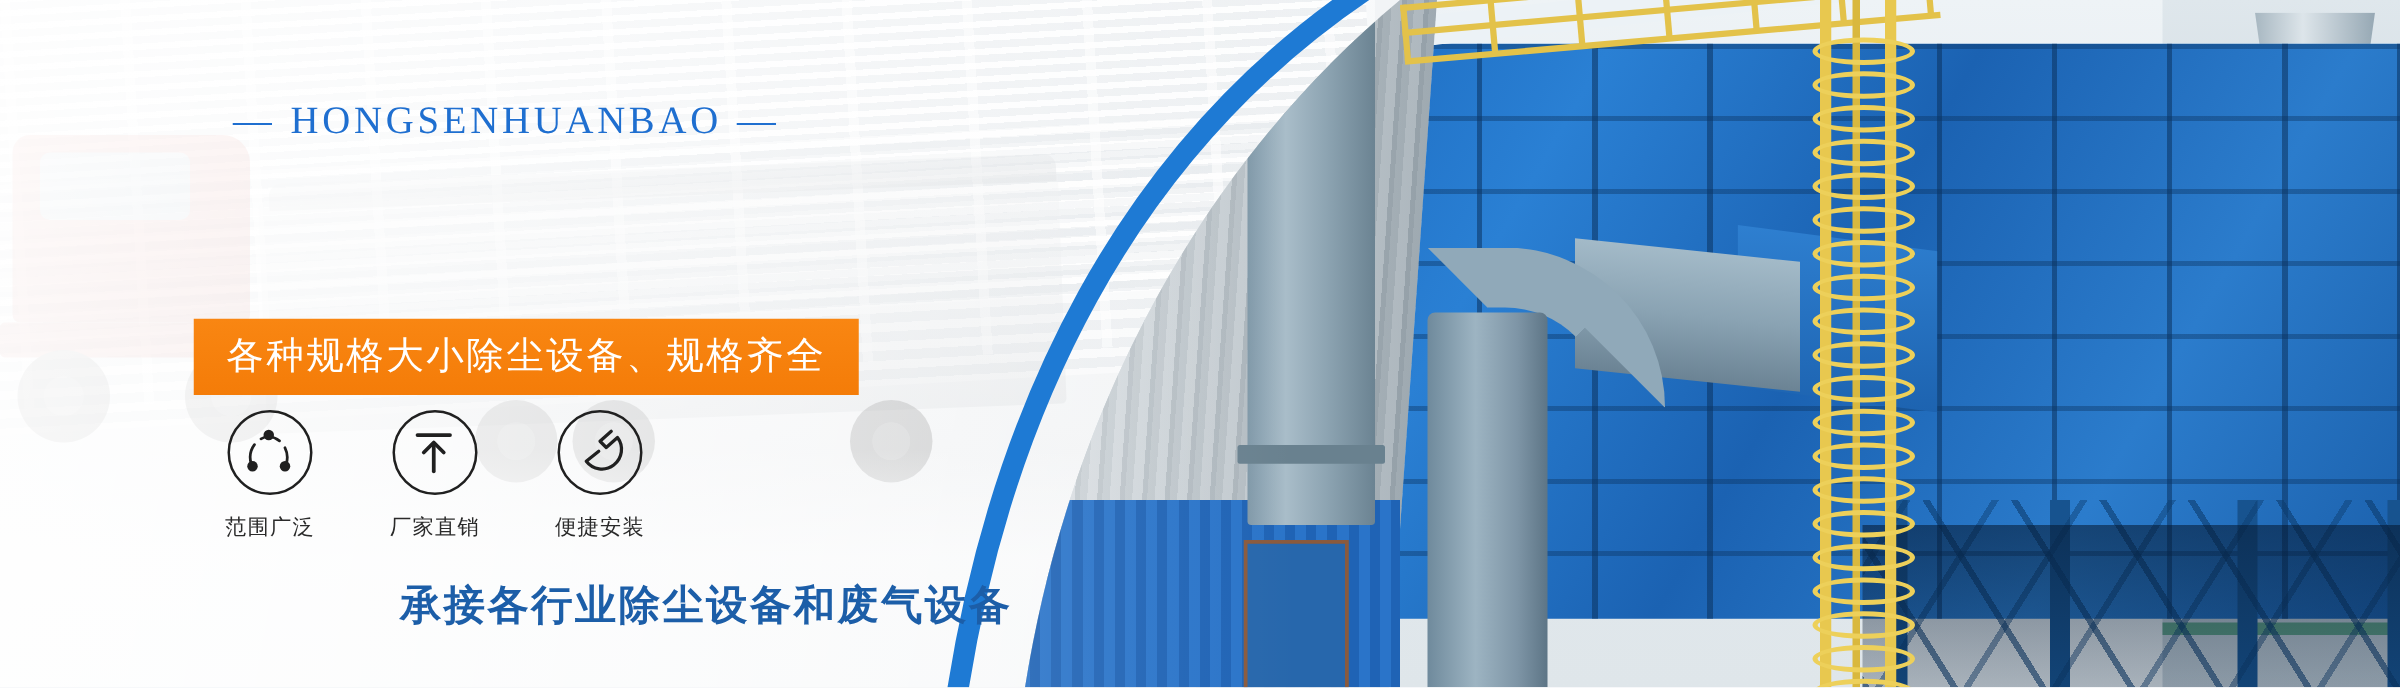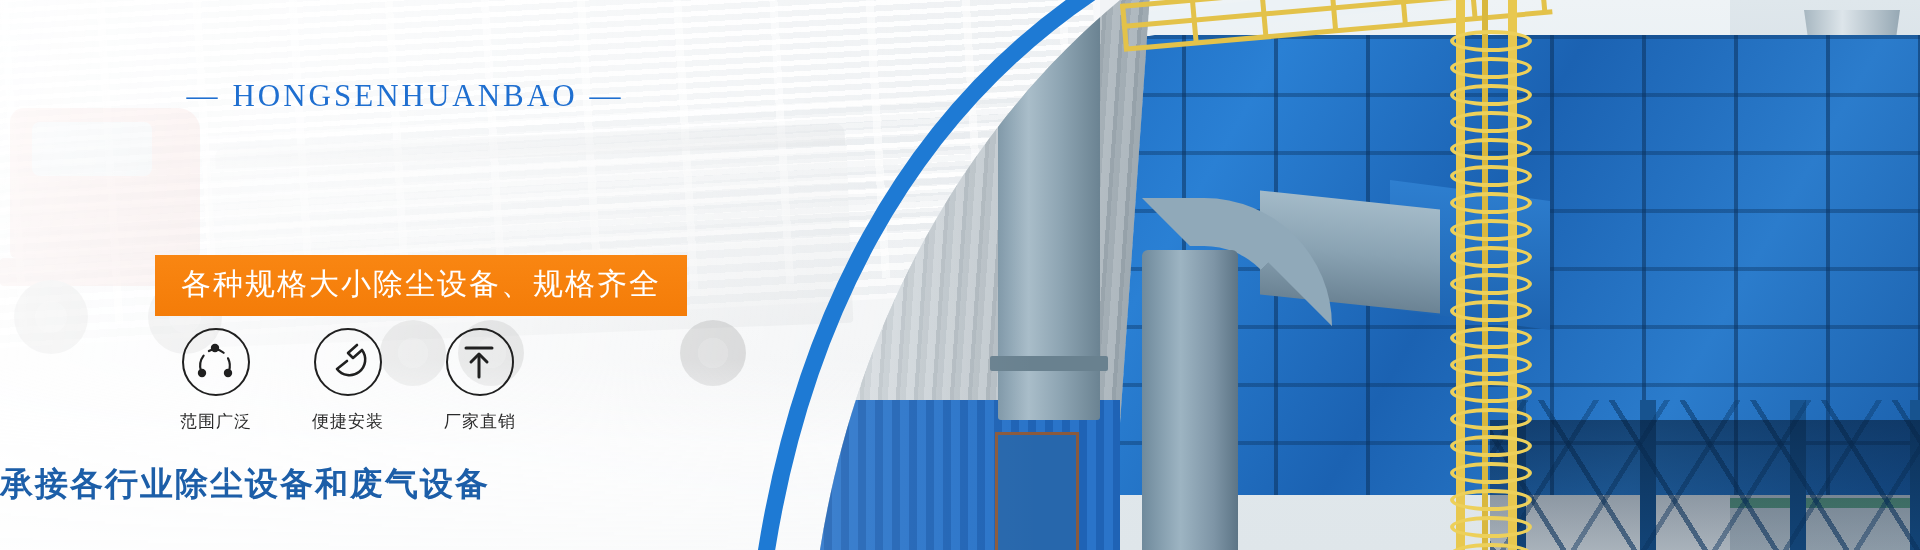--- a/index.html
+++ b/index.html
@@ -268,21 +268,21 @@
 
   .features{position:absolute;left:150px;top:312px;width:530px;display:flex;}
   .feature{width:132px;text-align:center;}
   .f-circle{
     width:64px;height:64px;border-radius:50%;border:2px solid #202020;
     margin:0 auto;position:relative;
   }
   .f-label{margin-top:14px;font-size:17px;color:#2a2a2a;letter-spacing:1px;}
 
   .tagline{
-    position:absolute;left:0;top:446px;width:810px;text-align:left;
+    position:absolute;left:0;top:446px;width:810px;text-align:right;
     font-size:33px;font-weight:bold;color:#1c5ea8;letter-spacing:2px;white-space:nowrap;
   }
 </style>
 </head>
 <body>
 
 <div id="banner">
 
   <div class="bg-left">
     <div class="bg-sky"></div>
@@ -410,35 +410,35 @@
             <circle cx="43" cy="42" r="4.2" fill="#202020"></circle>
           </svg>
         </div>
         <div class="f-label">范围广泛</div>
       </div>
 
 
       <div class="feature">
         <div class="f-circle">
           <svg width="60" height="60" viewBox="0 0 60 60" style="position:absolute;left:1px;top:1px;">
-            <path d="M 40 14 L 31 22 L 36 27 L 45 19 A 15 15 0 1 1 20 38 L 30 30" fill="none" stroke="#202020" stroke-width="2.6" stroke-linejoin="round" stroke-linecap="round"></path>
-          </svg>
-        </div>
-        <div class="f-label">便捷安装</div>
-      </div>
-
-      <div class="feature">
-        <div class="f-circle">
-          <svg width="60" height="60" viewBox="0 0 60 60" style="position:absolute;left:1px;top:1px;">
             <line x1="17" y1="17" x2="43" y2="17" stroke="#202020" stroke-width="3" stroke-linecap="round"></line>
             <line x1="30" y1="46" x2="30" y2="24" stroke="#202020" stroke-width="3" stroke-linecap="round"></line>
             <polyline points="22,31 30,23 38,31" fill="none" stroke="#202020" stroke-width="3" stroke-linecap="round" stroke-linejoin="round"></polyline>
           </svg>
         </div>
         <div class="f-label">厂家直销</div>
       </div>
 
+      <div class="feature">
+        <div class="f-circle">
+          <svg width="60" height="60" viewBox="0 0 60 60" style="position:absolute;left:1px;top:1px;">
+            <path d="M 40 14 L 31 22 L 36 27 L 45 19 A 15 15 0 1 1 20 38 L 30 30" fill="none" stroke="#202020" stroke-width="2.6" stroke-linejoin="round" stroke-linecap="round"></path>
+          </svg>
+        </div>
+        <div class="f-label">便捷安装</div>
+      </div>
+
     </div>
 
     <div class="tagline">承接各行业除尘设备和废气设备</div>
   </div>
 
 </div>
 
 </body></html>

